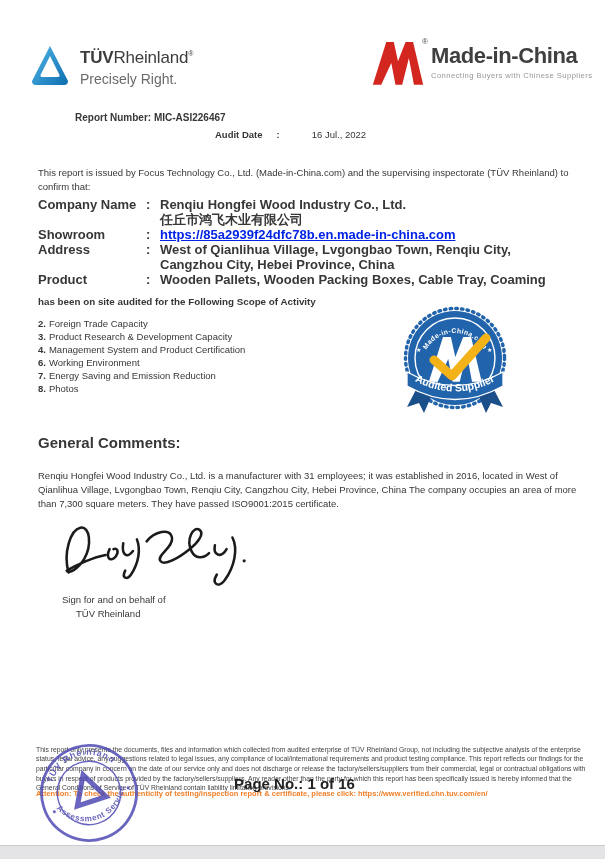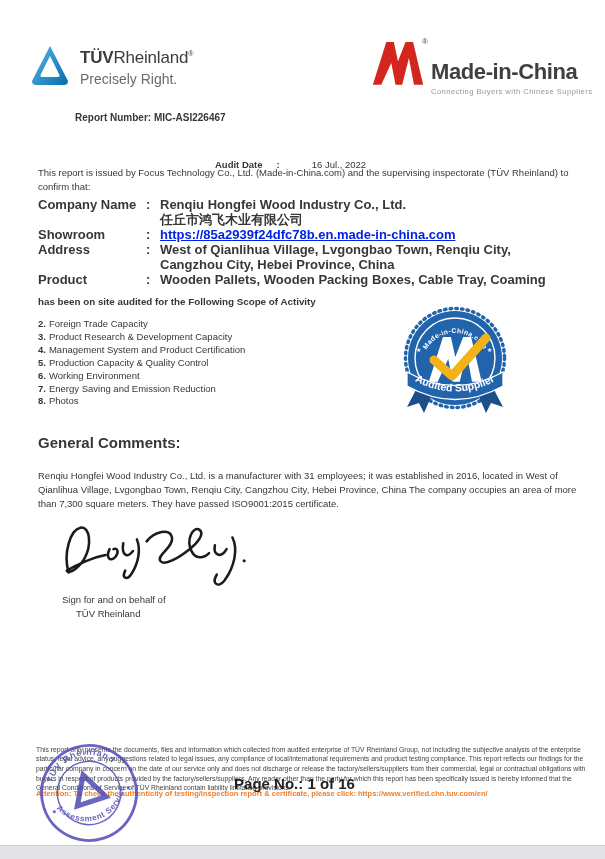--- a/index.html
+++ b/index.html
@@ -10,26 +10,26 @@
   
   .tuv-logo{position:absolute;left:30px;top:44px;display:flex;align-items:flex-start;}
   .tuv-text{margin-left:10px;}
   .tuv-brand{font-size:17px;color:#3c3c3c;letter-spacing:-0.2px;line-height:20px;}
   .tuv-brand .b{font-weight:bold;text-align:center;}
   .tuv-reg{font-size:7px;vertical-align:super;color:#3c3c3c;}
   .tuv-tagline{font-size:14px;color:#6a6a6a;margin-top:3px;}
   .mic-logo{position:absolute;left:372px;top:40px;display:flex;align-items:flex-start;}
   .mic-m-wrap{position:relative;width:52px;height:46px;}
   .mic-reg{position:absolute;right:-4px;top:-3px;font-size:8px;color:#4a4a4a;}
-  .mic-text{margin-left:7px;margin-top:20px;}
+  .mic-text{margin-left:7px;margin-top:4px;}
   .mic-brand{font-size:22px;font-weight:bold;color:#3f3f3f;letter-spacing:-0.4px;line-height:24px;}
   .mic-tagline{font-size:7.6px;color:#979797;letter-spacing:0.45px;margin-top:3px;}
   
   .report-number{position:absolute;left:38px;top:112px;font-size:10px;font-weight:bold;padding-left:37px;}
-  .audit-row{position:absolute;left:215px;top:129px;font-size:9.5px;margin-top:30px;}
+  .audit-row{position:absolute;left:215px;top:129px;font-size:9.5px;}
   .audit-row .lbl{font-weight:bold;display:inline-block;}
   .audit-row .col{font-weight:bold;margin-left:14px;}
   .audit-row .val{margin-left:32px;}
   .intro{position:absolute;left:38px;top:156px;width:545px;font-size:9.5px;line-height:14.5px;}
   
   .company{position:absolute;left:38px;top:197px;width:552px;font-size:13px;font-weight:bold;}
   .crow{display:grid;grid-template-columns:108px 14px 408px;line-height:15px;}
   .link{color:#0023e5;text-decoration:underline;}
   
   .scope-head{position:absolute;left:38px;top:296px;font-size:9.8px;font-weight:bold;}
@@ -114,21 +114,20 @@
       <span>:</span>
       <span>Wooden Pallets, Wooden Packing Boxes, Cable Tray, Coaming</span>
     </div>
   </div>
 
   <div class="scope-head">has been on site audited for the Following Scope of Activity</div>
   <div class="scope-list">
     <div class="scope-item"><span class="num">2.</span><span>Foreign Trade Capacity</span></div>
     <div class="scope-item"><span class="num">3.</span><span>Product Research &amp; Development Capacity</span></div>
     <div class="scope-item"><span class="num">4.</span><span>Management System and Product Certification</span></div>
-    <div class="scope-item"><span class="num">5.</span><span>Production Capacity &amp; Quality Control</span></div>
     <div class="scope-item"><span class="num">6.</span><span>Working Environment</span></div>
     <div class="scope-item"><span class="num">7.</span><span>Energy Saving and Emission Reduction</span></div>
     <div class="scope-item"><span class="num">8.</span><span>Photos</span></div>
   </div>
 
   <div class="badge">
     <svg width="118" height="115" viewBox="0 0 114 115">
       <circle cx="57" cy="52" r="49.5" fill="none" stroke="#2264ac" stroke-width="3.5" stroke-dasharray="1.5 4.2" stroke-linecap="round"></circle>
       <circle cx="57" cy="52" r="47" fill="#2264ac"></circle>
       <circle cx="57" cy="52" r="40" fill="none" stroke="#ffffff" stroke-width="1.4"></circle>

